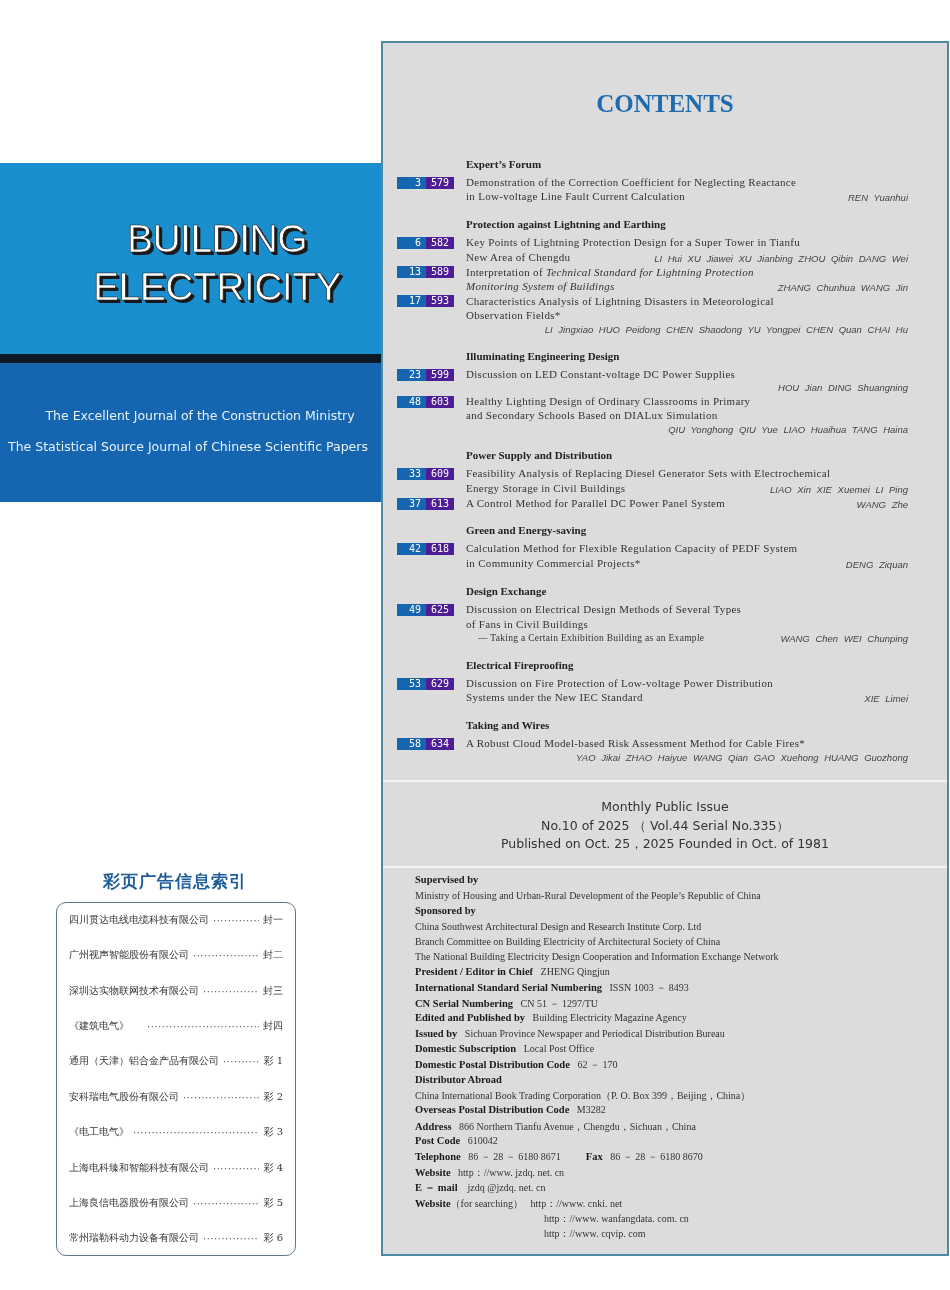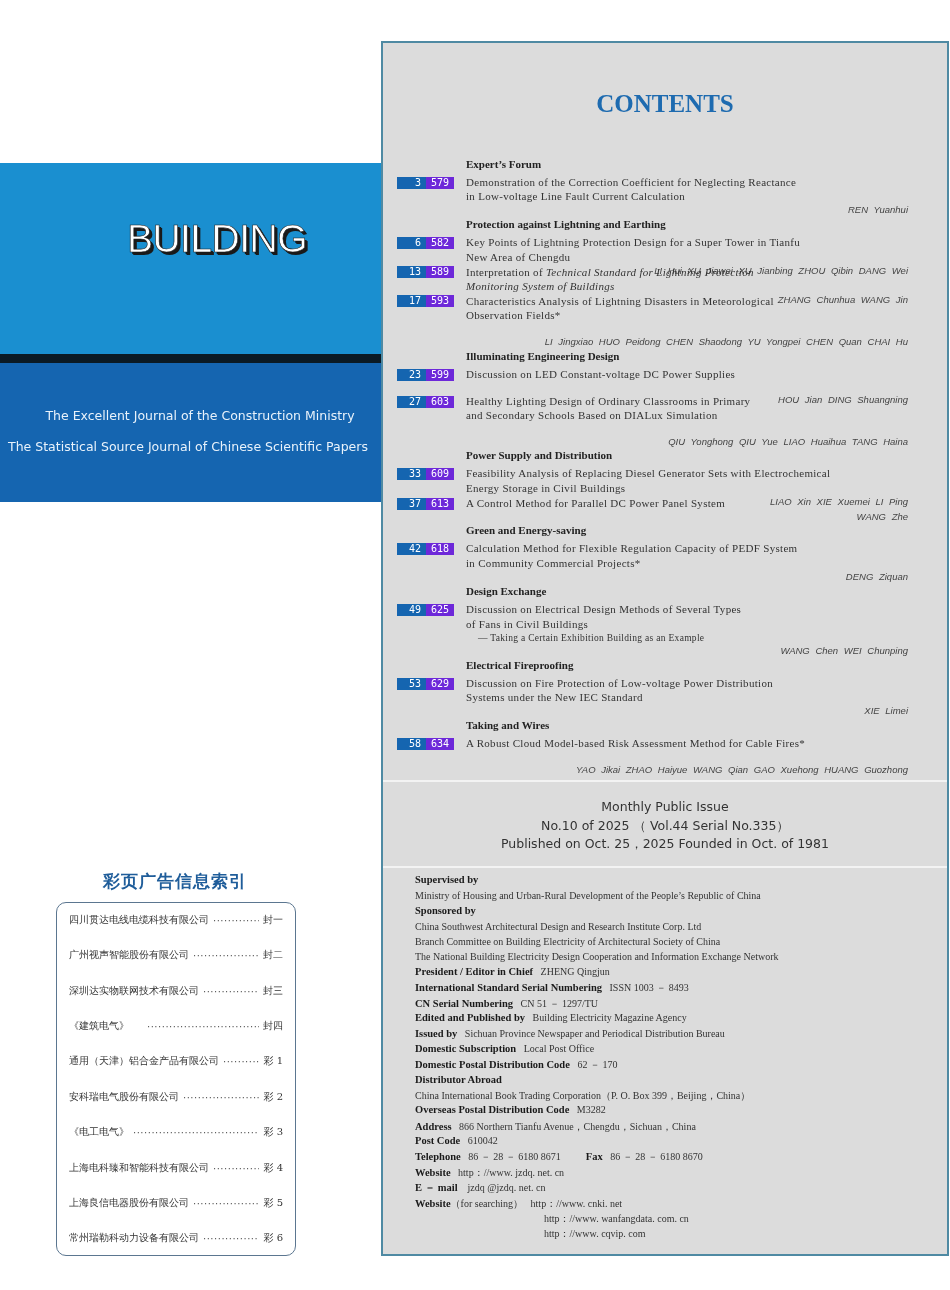--- a/index.html
+++ b/index.html
@@ -69,46 +69,47 @@
 
     .sec-head {
       position: absolute; left: 83px; font-weight: bold; font-size: 11px; color: #222;
     }
     .line {
       position: absolute; left: 83px; font-size: 11px; color: #333; white-space: nowrap; letter-spacing: 0.3px;
     }
     .line.sub { font-size: 9.5px; left: 95px; text-align: center; }
     .authors {
       position: absolute; right: 39px; font-family: "Liberation Sans", sans-serif;
-      font-style: italic; font-size: 9.5px; color: #444; white-space: nowrap; word-spacing: 3px; margin-top: 12px;
+      font-style: italic; font-size: 9.5px; color: #444; white-space: nowrap; word-spacing: 3px;
     }
     .badge {
       position: absolute; left: 14px; height: 12px; display: flex;
       font-family: "DejaVu Sans Mono", monospace; font-size: 10px; line-height: 12px; color: #fff;
     }
     .badge .b1 { width: 29px; background: #1565b0; text-align: right; padding-right: 5px; }
-    .badge .b2 { width: 28px; background: #6d28d9; text-align: center; }
+    .badge .b2 { width: 28px; background: #4c1d95; text-align: center; }
     em.it { font-style: italic; }
 
     .issue-info {
       position: absolute; left: 0; right: 0; text-align: center;
       font-family: "DejaVu Sans", sans-serif; font-size: 12.5px; color: #333;
     }
 
     .colophon { position: absolute; left: 32px; font-size: 10px; color: #333; white-space: nowrap; }
     .colophon b { color: #1a1a1a; font-weight: bold; font-size: 10.5px; }
   </style>
 </head>
 <body>
 
 <div class="band-top"></div>
 <div class="band-black"></div>
 <div class="band-bottom"></div>
 <div class="journal-title">
   <span>BUILDING</span>
+  <span>ELECTRICITY</span>
 </div>
 <div class="tagline t1">The Excellent Journal of the Construction Ministry</div>
 <div class="tagline t2">The Statistical Source Journal of Chinese Scientific Papers</div>
 
 <div class="ad-title">彩页广告信息索引</div>
 <div class="ad-box">
   <div class="ad-row" style="top:9px">
       <span class="name">四川贯达电线电缆科技有限公司</span>
       <span class="dots">·································································</span>
       <span class="page">封一</span>
@@ -199,21 +200,21 @@
 
   <div class="sec-head" style="top:307px">Illuminating Engineering Design</div>
   <div class="badge" style="top:326px">
       <span class="b1">23</span>
       <span class="b2">599</span>
     </div>
   <div class="line" style="top:325px">Discussion on LED Constant-voltage DC Power Supplies</div>
   <div class="authors" style="top:339px">HOU Jian  DING Shuangning</div>
 
   <div class="badge" style="top:353px">
-      <span class="b1">27</span>
+      <span class="b1">48</span>
       <span class="b2">603</span>
     </div>
   <div class="line" style="top:352px">Healthy Lighting Design of Ordinary Classrooms in Primary</div>
   <div class="line" style="top:366px">and Secondary Schools Based on DIALux Simulation</div>
   <div class="authors" style="top:381px">QIU Yonghong  QIU Yue  LIAO Huaihua  TANG Haina</div>
 
   <div class="sec-head" style="top:406px">Power Supply and Distribution</div>
   <div class="badge" style="top:425px">
       <span class="b1">33</span>
       <span class="b2">609</span>

